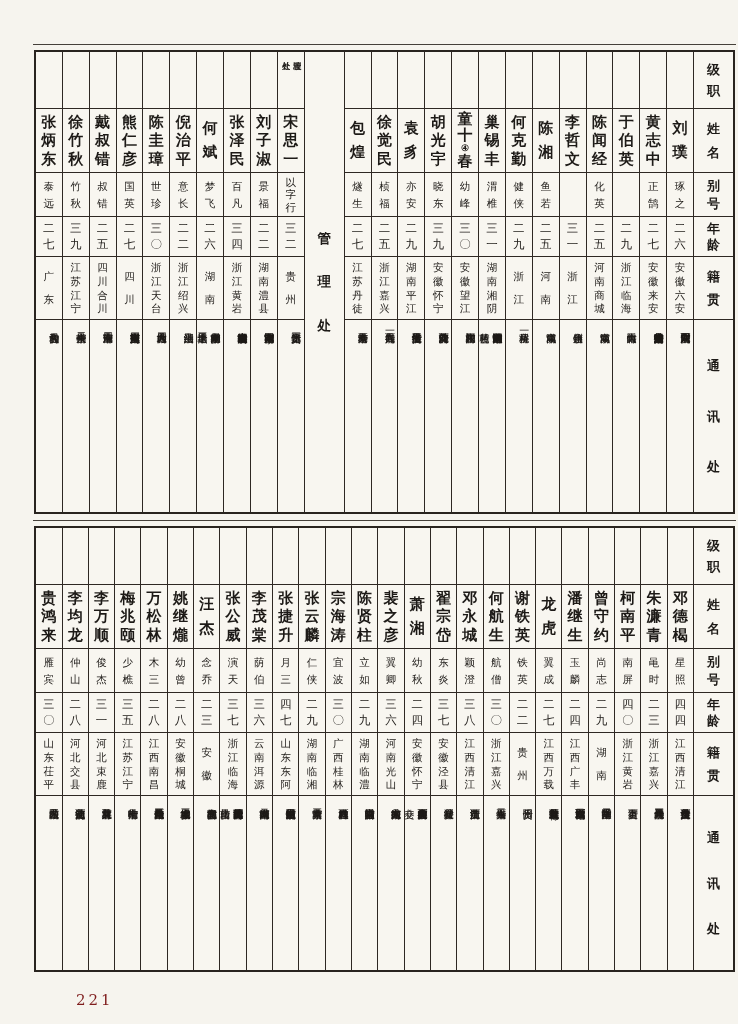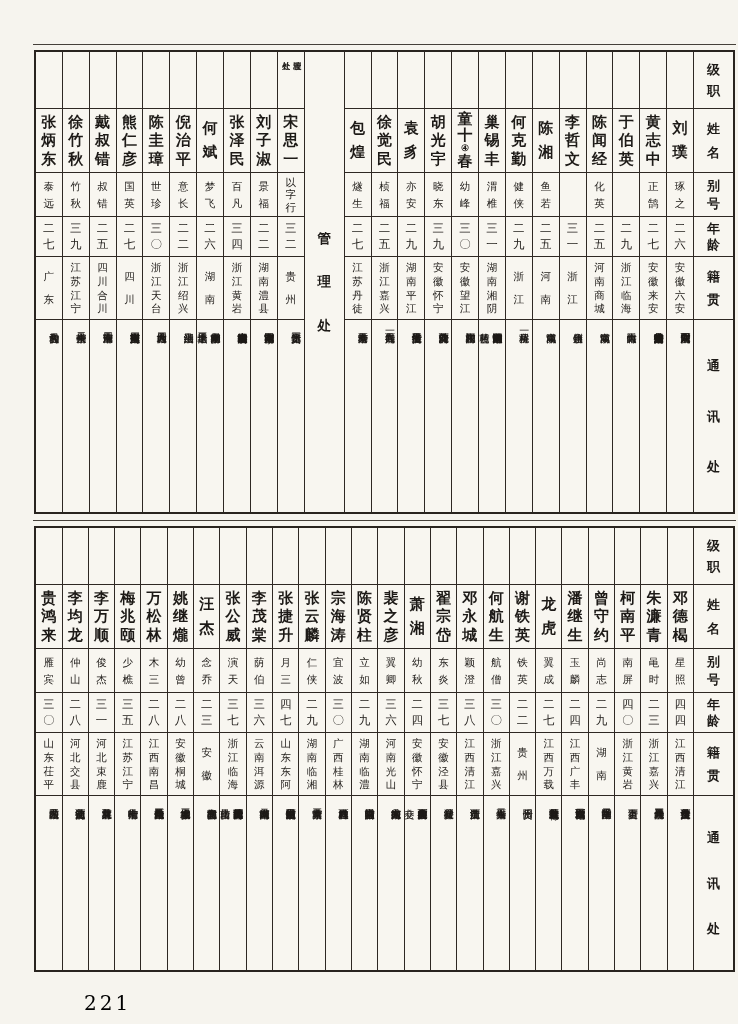--- a/index.html
+++ b/index.html
@@ -65,22 +65,22 @@
   .c-addr.vtext { font-size:10px; line-height:13px; padding:5px 1px 2px 1px; }
   .c-rank.vtext { font-size:8.5px; line-height:11px; padding:3px 1px; }
 
   .col.header .cell { font-size:13px; font-weight:600; }
   .col.header .c-addr { display:flex; }
 
   .section-cell { font-size:13.5px; font-weight:600;
     justify-content:center; gap:30px; }
 
   .page-number {
-    position:absolute; left:84px; top:991px;
-    font-size:20px; letter-spacing:3px; color:#000000;
+    position:absolute; left:76px; top:991px;
+    font-size:15px; letter-spacing:3px; color:#7f1d1d;
   }
 </style>
 </head>
 <body>
 
 <div class="page">
 
   <div class="rule" id="rule-top"></div>
   <div class="rule" id="rule-mid"></div>
 

